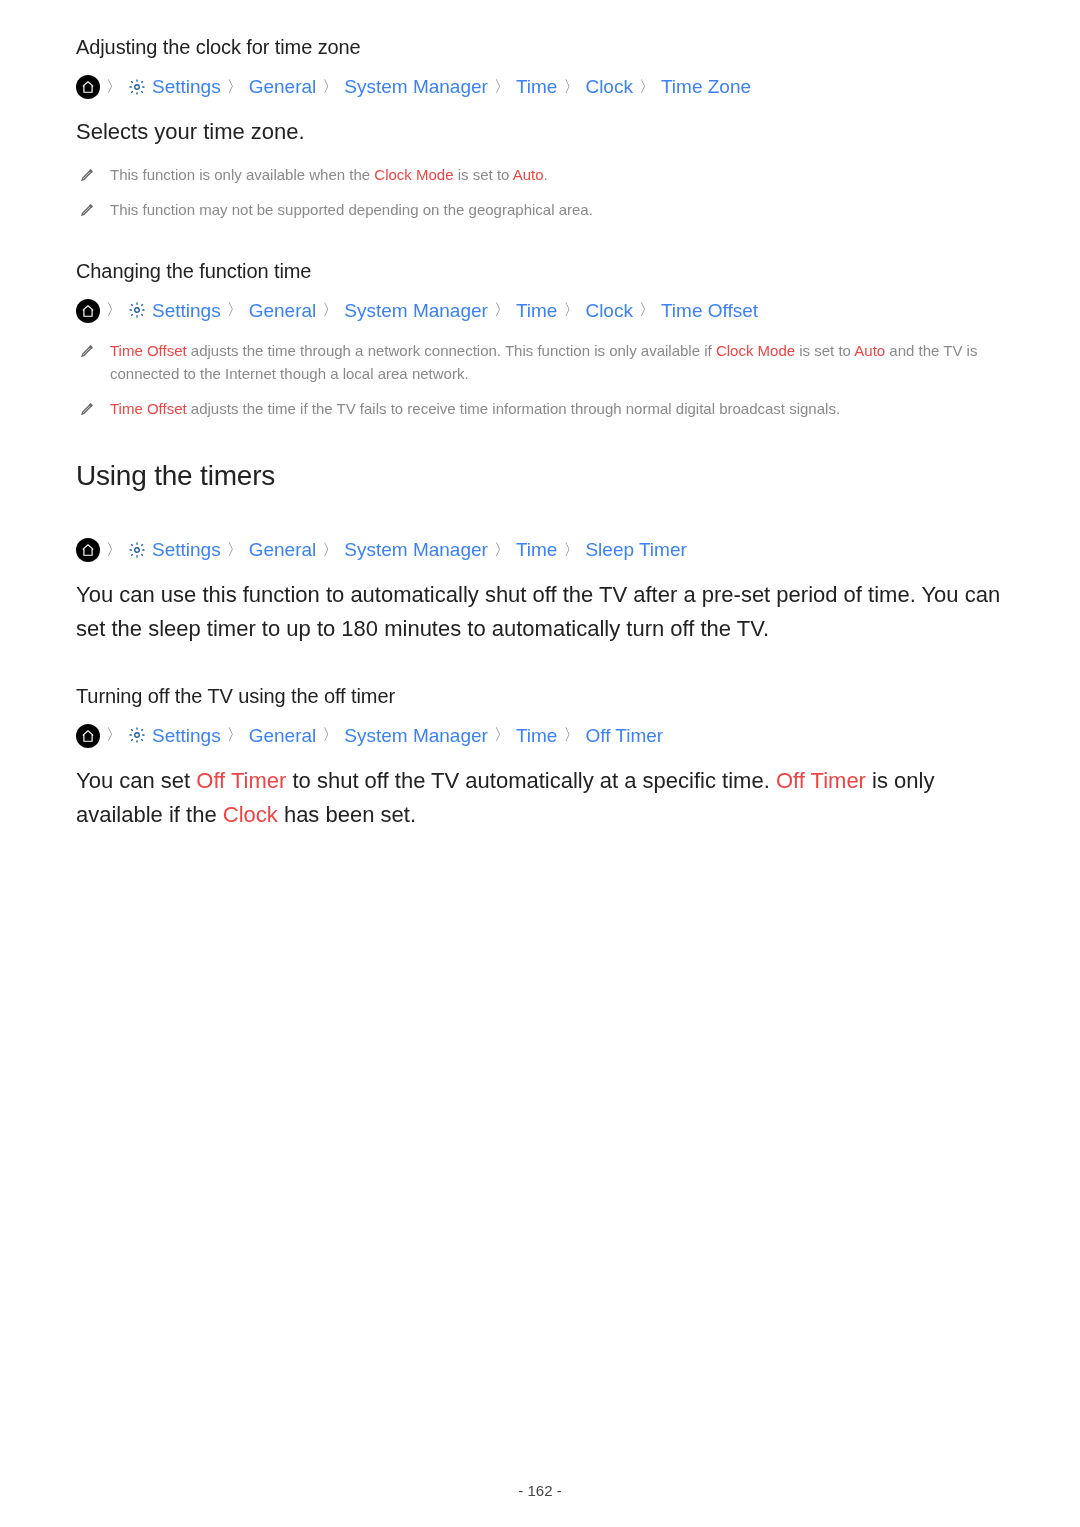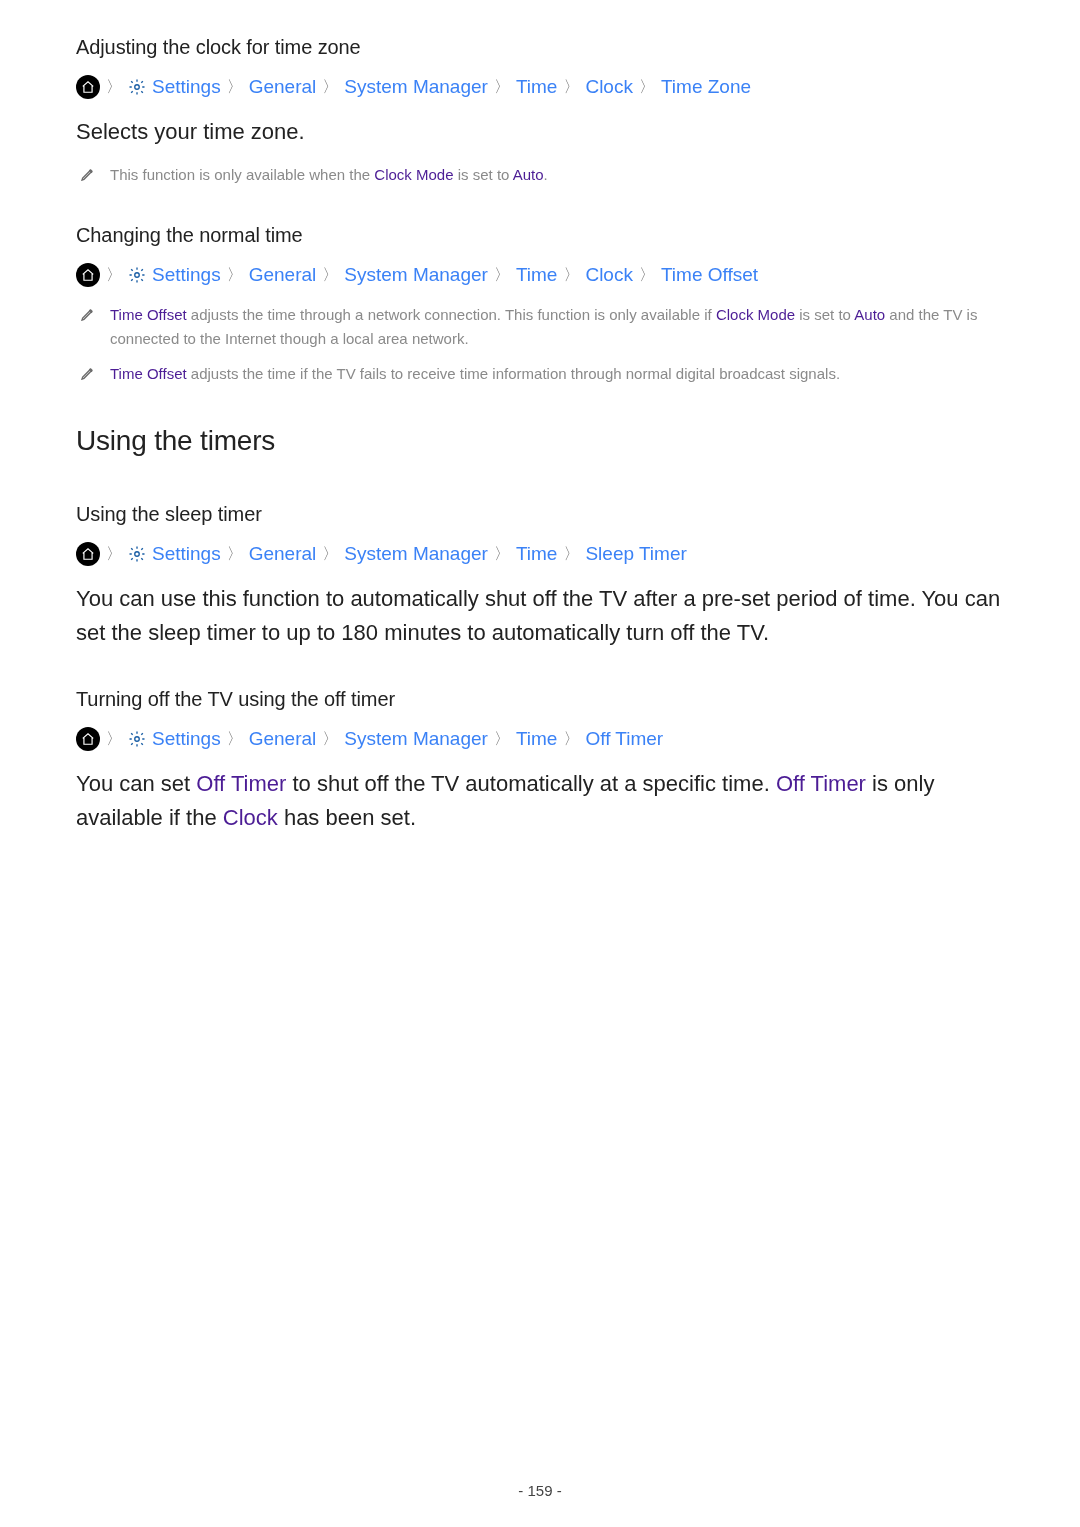--- a/index.html
+++ b/index.html
@@ -59,21 +59,21 @@
     display: flex;
     gap: 14px;
     font-size: 15px;
     color: #8a8a8a;
     line-height: 1.55;
     margin-bottom: 12px;
     margin-left: 4px;
   }
   .note .pen-icon { flex: 0 0 auto; width: 16px; color: #6b6b6b; position: relative; top: 2px; }
   .note .pen-icon svg { width: 16px; height: 16px; }
-  .link-inline { color: #4c1d95; text-align: center; }
+  .link-inline { color: #ef4444; text-align: center; }
   .block-gap { margin-top: 38px; }
   .page-num {
     position: absolute;
     bottom: 28px;
     left: 0;
     right: 0;
     text-align: center;
     font-size: 15px;
     color: #444;
   }
@@ -106,24 +106,30 @@
     <span class="chev">〉</span>
     <span class="crumb">Time Zone</span>
   </div>
   <p class="body-text">Selects your time zone.</p>
   <div class="note">
     <span class="pen-icon"><svg viewBox="0 0 24 24" fill="none" stroke="currentColor" stroke-width="2">
           <path d="M3 21l3-1 12-12-2-2L4 18l-1 3zM14 6l4 4"></path>
         </svg></span>
     <span><span>This function is only available when the </span><span class="link-inline">Clock Mode</span><span> is set to </span><span class="link-inline">Auto</span><span>.</span></span>
   </div>
+  <div class="note">
+    <span class="pen-icon"><svg viewBox="0 0 24 24" fill="none" stroke="currentColor" stroke-width="2">
+          <path d="M3 21l3-1 12-12-2-2L4 18l-1 3zM14 6l4 4"></path>
+        </svg></span>
+    <span>This function may not be supported depending on the geographical area.</span>
+  </div>
 </div>
 
 <div class="block-gap">
-  <h3 class="section-sub">Changing the normal time</h3>
+  <h3 class="section-sub">Changing the function time</h3>
   <div class="breadcrumb">
     <span class="home-icon">
         <svg viewBox="0 0 24 24" fill="none" stroke="#fff" stroke-width="2">
           <path d="M3 11 L12 3 L21 11 M5 10 V21 H19 V10"></path>
         </svg>
       </span>
     <span class="chev">〉</span>
     <span class="gear-icon"><svg viewBox="0 0 24 24" fill="none" stroke="#1a5ea5" stroke-width="1.8">
           <circle cx="12" cy="12" r="3"></circle>
           <path d="M12 2v3M12 19v3M4.2 4.2l2.1 2.1M17.7 17.7l2.1 2.1M2 12h3M19 12h3M4.2 19.8l2.1-2.1M17.7 6.3l2.1-2.1"></path>
@@ -150,21 +156,20 @@
     <span class="pen-icon"><svg viewBox="0 0 24 24" fill="none" stroke="currentColor" stroke-width="2">
           <path d="M3 21l3-1 12-12-2-2L4 18l-1 3zM14 6l4 4"></path>
         </svg></span>
     <span><span class="link-inline">Time Offset</span><span> adjusts the time if the TV fails to receive time information through normal digital broadcast signals.</span></span>
   </div>
 </div>
 
 <h2 class="section-main">Using the timers</h2>
 
 <div>
-  <h3 class="section-sub">Using the sleep timer</h3>
   <div class="breadcrumb">
     <span class="home-icon">
         <svg viewBox="0 0 24 24" fill="none" stroke="#fff" stroke-width="2">
           <path d="M3 11 L12 3 L21 11 M5 10 V21 H19 V10"></path>
         </svg>
       </span>
     <span class="chev">〉</span>
     <span class="gear-icon"><svg viewBox="0 0 24 24" fill="none" stroke="#1a5ea5" stroke-width="1.8">
           <circle cx="12" cy="12" r="3"></circle>
           <path d="M12 2v3M12 19v3M4.2 4.2l2.1 2.1M17.7 17.7l2.1 2.1M2 12h3M19 12h3M4.2 19.8l2.1-2.1M17.7 6.3l2.1-2.1"></path>
@@ -201,13 +206,13 @@
     <span class="chev">〉</span>
     <span class="crumb">System Manager</span>
     <span class="chev">〉</span>
     <span class="crumb">Time</span>
     <span class="chev">〉</span>
     <span class="crumb">Off Timer</span>
   </div>
   <p class="body-text"><span>You can set </span><span class="link-inline">Off Timer</span><span> to shut off the TV automatically at a specific time. </span><span class="link-inline">Off Timer</span><span> is only available if the </span><span class="link-inline">Clock</span><span> has been set.</span></p>
 </div>
 
-<div class="page-num">- 159 -</div>
+<div class="page-num">- 162 -</div>
 
 </body></html>

